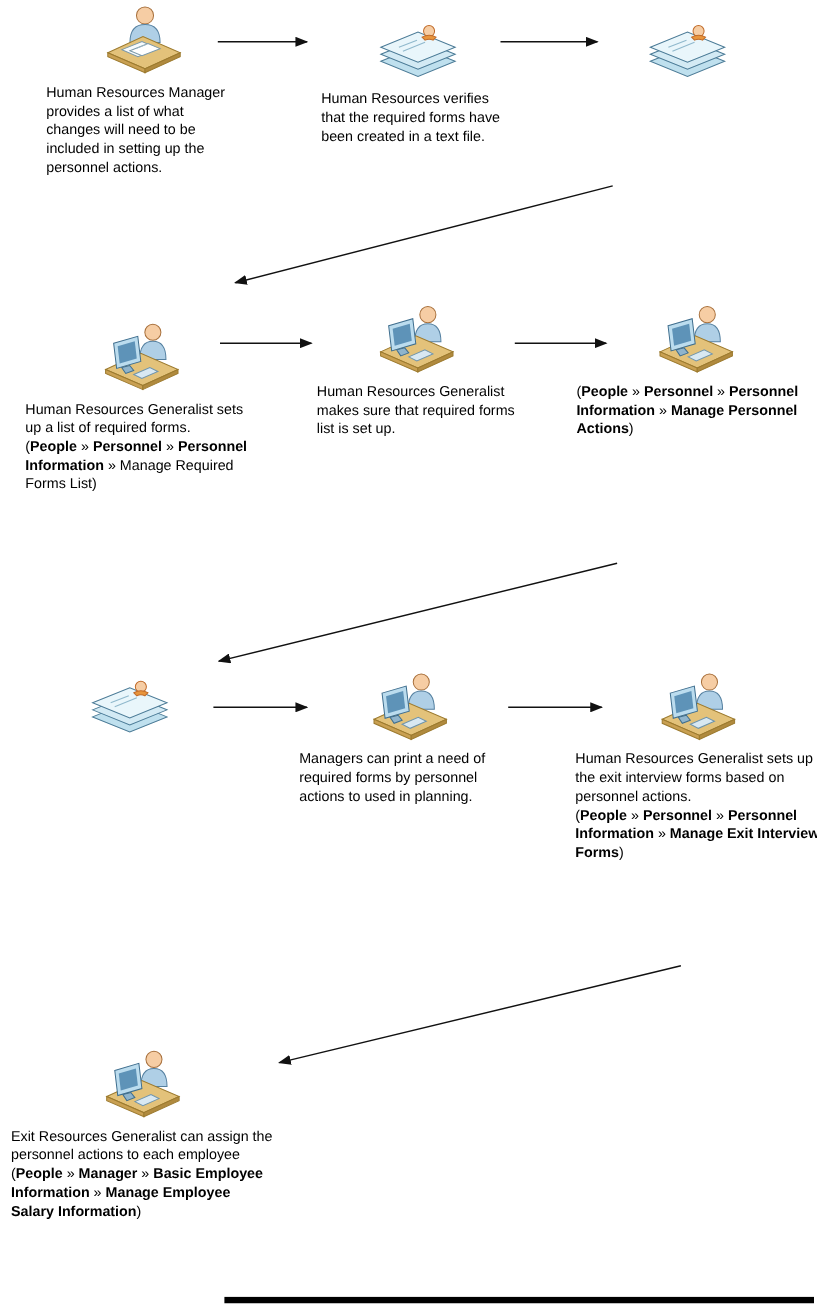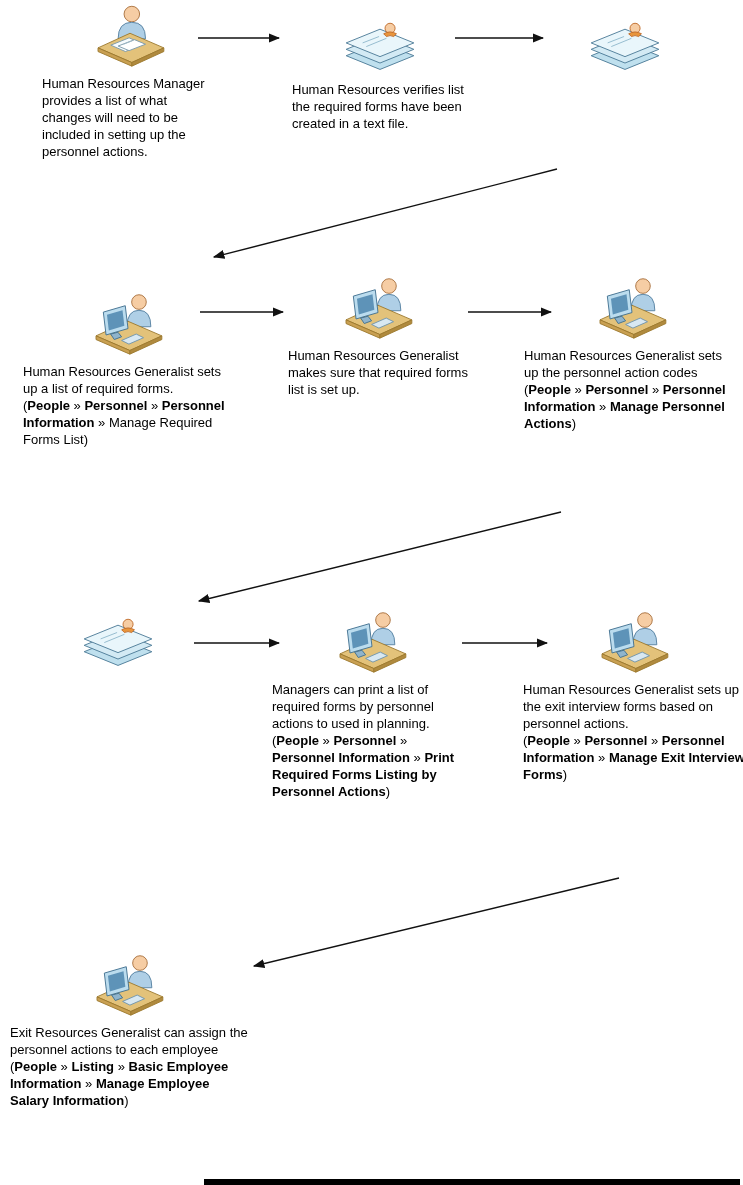--- a/index.html
+++ b/index.html
@@ -100,21 +100,21 @@
   <svg class="step-icon" viewBox="0 0 90 70">
       <use href="#person-at-desk-icon"></use>
     </svg>
   <div class="step-text">Human Resources Manager provides a list of what changes will need to be included in setting up the personnel actions.</div>
 </div>
 
 <div class="step" style="left:292px;top:10px;width:175px">
   <svg class="step-icon" viewBox="0 0 90 70">
       <use href="#documents-stack-icon"></use>
     </svg>
-  <div class="step-text">Human Resources verifies list the required forms have been created in a text file.</div>
+  <div class="step-text">Human Resources verifies that the required forms have been created in a text file.</div>
 </div>
 
 <div class="step" style="left:535px;top:10px;width:180px">
   <svg class="step-icon" viewBox="0 0 90 70">
       <use href="#documents-stack-icon"></use>
     </svg>
 </div>
 
 <div class="step" style="left:23px;top:292px;width:210px">
   <svg class="step-icon" viewBox="0 0 90 70">
@@ -128,47 +128,45 @@
   <svg class="step-icon" viewBox="0 0 90 70">
       <use href="#person-at-computer-icon"></use>
     </svg>
   <div class="step-text">Human Resources Generalist makes sure that required forms list is set up.</div>
 </div>
 
 <div class="step" style="left:524px;top:276px;width:216px">
   <svg class="step-icon" viewBox="0 0 90 70">
       <use href="#person-at-computer-icon"></use>
     </svg>
-  <div class="step-text">Human Resources Generalist sets up the personnel action codes</div>
   <div class="step-path"><span>(</span><span style="font-weight: bold;">People</span><span> » </span><span style="font-weight: bold;">Personnel</span><span> » </span><span style="font-weight: bold;">Personnel Information</span><span> » </span><span style="font-weight: bold;">Manage Personnel Actions</span><span>)</span></div>
 </div>
 
 <div class="step" style="left:25px;top:606px;width:185px">
   <svg class="step-icon" viewBox="0 0 90 70">
       <use href="#documents-stack-icon"></use>
     </svg>
 </div>
 
 <div class="step" style="left:272px;top:610px;width:200px">
   <svg class="step-icon" viewBox="0 0 90 70">
       <use href="#person-at-computer-icon"></use>
     </svg>
-  <div class="step-text">Managers can print a list of required forms by personnel actions to used in planning.</div>
-  <div class="step-path"><span>(</span><span style="font-weight: bold;">People</span><span> » </span><span style="font-weight: bold;">Personnel</span><span> » </span><span style="font-weight: bold;">Personnel Information</span><span> » </span><span style="font-weight: bold;">Print Required Forms Listing by Personnel Actions</span><span>)</span></div>
+  <div class="step-text">Managers can print a need of required forms by personnel actions to used in planning.</div>
 </div>
 
 <div class="step" style="left:523px;top:610px;width:222px">
   <svg class="step-icon" viewBox="0 0 90 70">
       <use href="#person-at-computer-icon"></use>
     </svg>
   <div class="step-text">Human Resources Generalist sets up the exit interview forms based on personnel actions.</div>
   <div class="step-path"><span>(</span><span style="font-weight: bold;">People</span><span> » </span><span style="font-weight: bold;">Personnel</span><span> » </span><span style="font-weight: bold;">Personnel Information</span><span> » </span><span style="font-weight: bold;">Manage Exit Interview Forms</span><span>)</span></div>
 </div>
 
 <div class="step" style="left:10px;top:953px;width:238px">
   <svg class="step-icon" viewBox="0 0 90 70">
       <use href="#person-at-computer-icon"></use>
     </svg>
   <div class="step-text">Exit Resources Generalist can assign the personnel actions to each employee</div>
-  <div class="step-path"><span>(</span><span style="font-weight: bold;">People</span><span> » </span><span style="font-weight: bold;">Listing</span><span> » </span><span style="font-weight: bold;">Basic Employee Information</span><span> » </span><span style="font-weight: bold;">Manage Employee Salary Information</span><span>)</span></div>
+  <div class="step-path"><span>(</span><span style="font-weight: bold;">People</span><span> » </span><span style="font-weight: bold;">Manager</span><span> » </span><span style="font-weight: bold;">Basic Employee Information</span><span> » </span><span style="font-weight: bold;">Manage Employee Salary Information</span><span>)</span></div>
 </div>
 
 <div class="bottom-bar"></div>
 
 </body></html>

